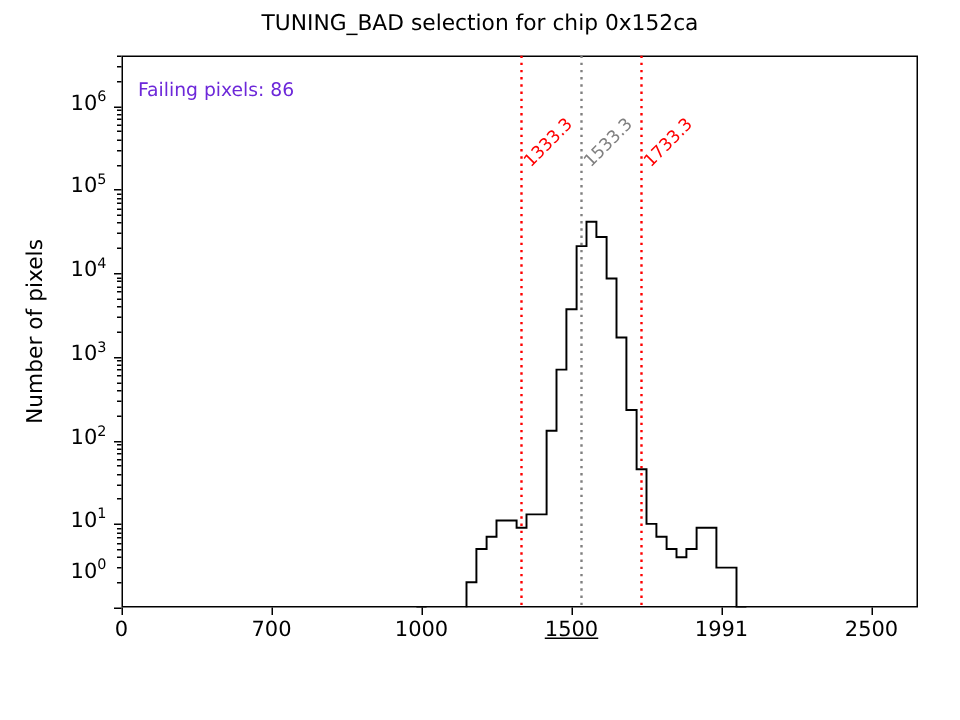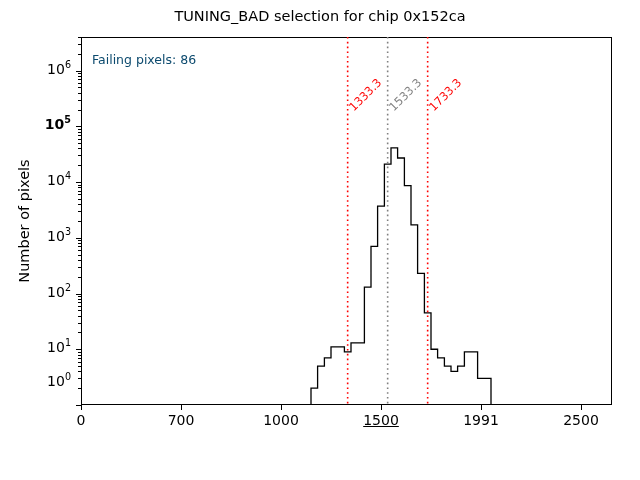--- a/index.html
+++ b/index.html
@@ -105,21 +105,21 @@
     text-align: center;
     font-size: 14.5px;
     color: #000000;
   }
   
   #failing-note {
     position: absolute;
     left: 92px;
     top: 52px;
     font-size: 12.5px;
-    color: #0c4a6e;
+    color: #6d28d9;
     white-space: nowrap;
   }
   .vline-label {
     position: absolute;
     font-size: 11.5px;
     white-space: nowrap;
     transform-origin: 0 0;
     transform: rotate(-45deg);
   }
   .vline-label.red { color: #ff0000; }
@@ -146,21 +146,21 @@
       <div class="ytick-label" style="left: 0px; width: 71px; top: 373px;">10<sup>0</sup></div>
       <div class="ytick-major" style="left: 76px; top: 349.26px;"></div>
       <div class="ytick-label" style="left: 0px; width: 71px; top: 339.26px;">10<sup>1</sup></div>
       <div class="ytick-major" style="left: 76px; top: 293.52px;"></div>
       <div class="ytick-label" style="left: 0px; width: 71px; top: 283.52px;">10<sup>2</sup></div>
       <div class="ytick-major" style="left: 76px; top: 237.779px;"></div>
       <div class="ytick-label" style="left: 0px; width: 71px; top: 227.779px;">10<sup>3</sup></div>
       <div class="ytick-major" style="left: 76px; top: 182.039px;"></div>
       <div class="ytick-label" style="left: 0px; width: 71px; top: 172.039px;">10<sup>4</sup></div>
       <div class="ytick-major" style="left: 76px; top: 126.299px;"></div>
-      <div class="ytick-label" style="left: 0px; width: 71px; top: 116.299px; font-weight: bold;">10<sup>5</sup></div>
+      <div class="ytick-label" style="left: 0px; width: 71px; top: 116.299px;">10<sup>5</sup></div>
       <div class="ytick-major" style="left: 76px; top: 70.5589px;"></div>
       <div class="ytick-label" style="left: 0px; width: 71px; top: 60.5589px;">10<sup>6</sup></div>
       <div class="ytick-minor" style="left: 78px; top: 388.221px;"></div>
       <div class="ytick-minor" style="left: 78px; top: 378.405px;"></div>
       <div class="ytick-minor" style="left: 78px; top: 371.441px;"></div>
       <div class="ytick-minor" style="left: 78px; top: 366.039px;"></div>
       <div class="ytick-minor" style="left: 78px; top: 361.626px;"></div>
       <div class="ytick-minor" style="left: 78px; top: 357.894px;"></div>
       <div class="ytick-minor" style="left: 78px; top: 354.662px;"></div>
       <div class="ytick-minor" style="left: 78px; top: 351.81px;"></div>

